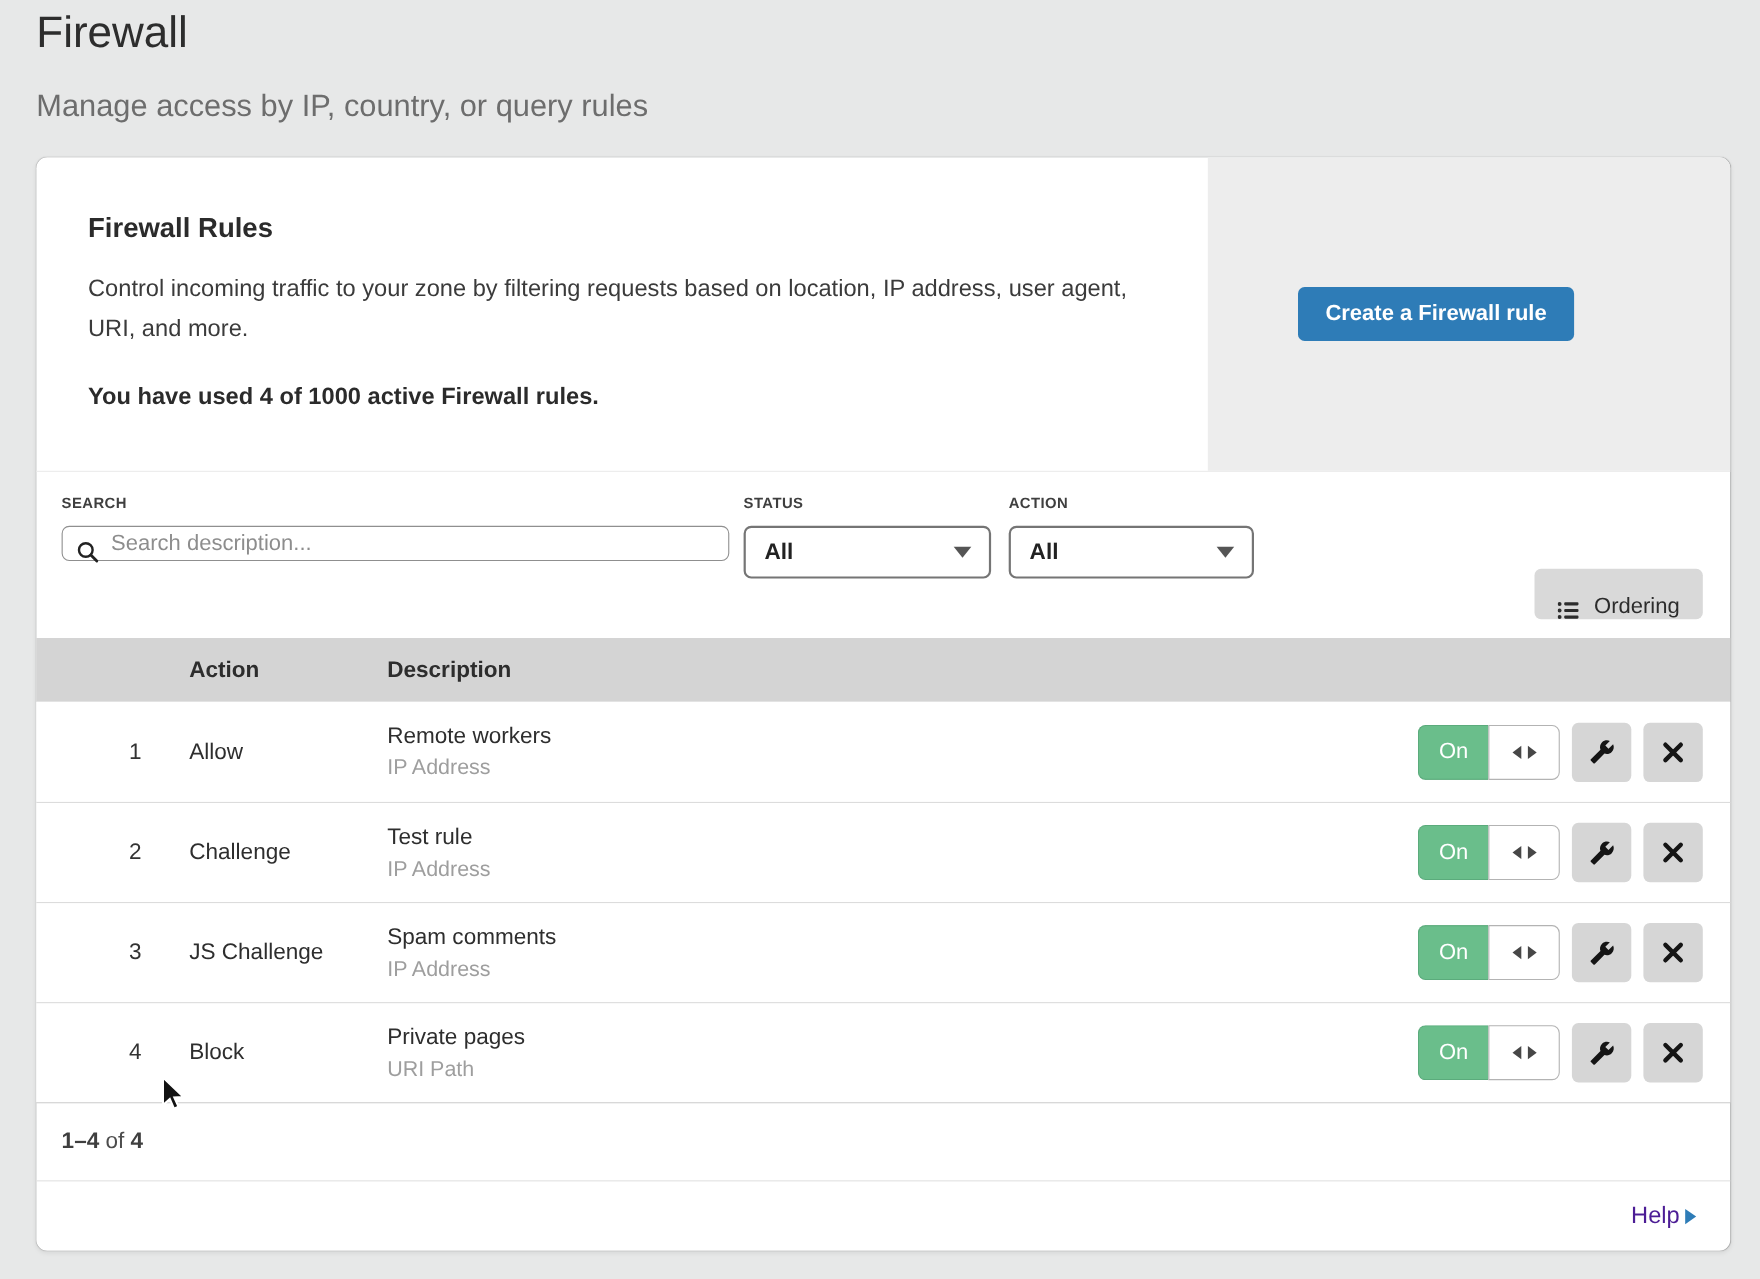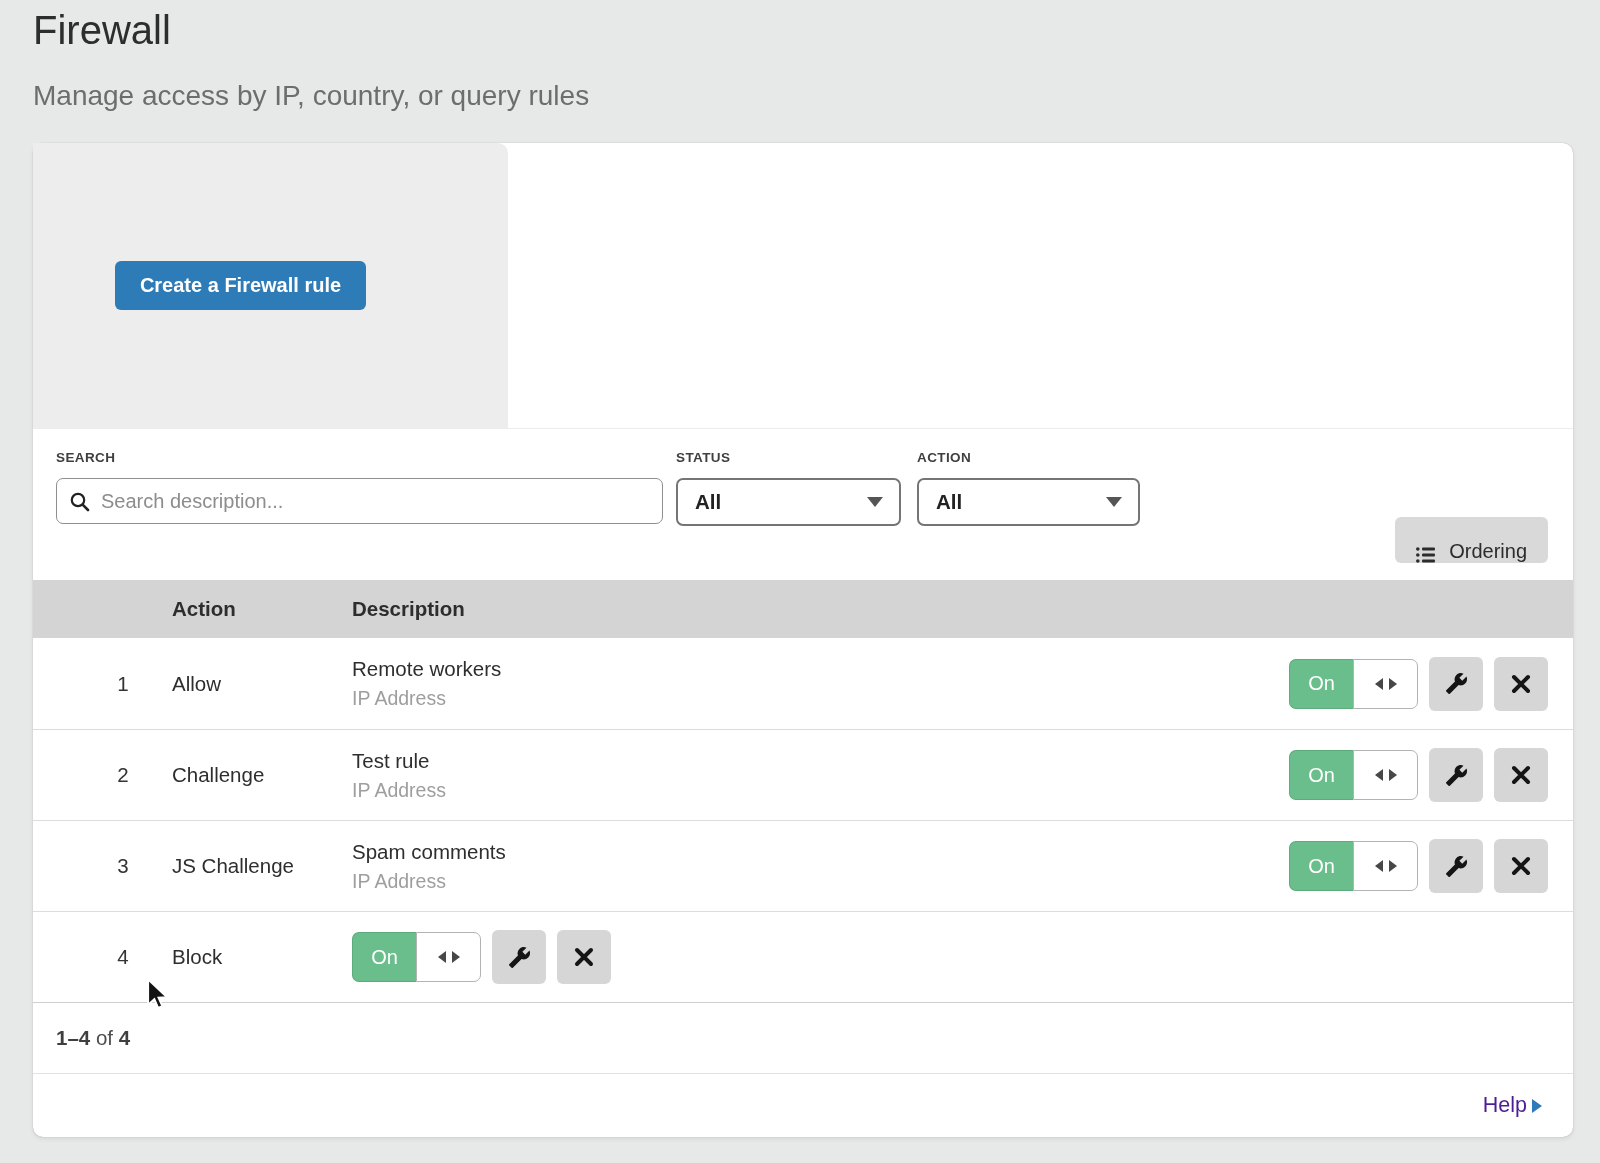--- a/index.html
+++ b/index.html
@@ -53,21 +53,21 @@
   
   .filter-row { position: relative; height: 152px; border-top: 1px solid #ececec; padding-left: 10px; }
   .filter-group { position: absolute; top: 21px; display: flex; flex-direction: column; }
   .filter-label {
     font-size: 13.5px; font-weight: 700; letter-spacing: .4px;
     color: #3f3f3f; margin-bottom: 13px;
   }
   .fg-search { left: 23px; width: 607px; }
   .search-box { position: relative; height: 48px; }
   .search-box input {
-    width: 100%; height: 46px;
+    width: 100%; height: 32px;
     border: 1.5px solid #8f8f8f; border-radius: 7px;
     padding: 0 14px 0 44px;
     font-size: 20px; font-family: inherit; color: #2b2b2b; background: #fff;
     outline: none;
   }
   .search-box input::placeholder { color: #8d8d8d; }
   .search-icon { position: absolute; left: 13px; top: 13px; pointer-events: none; }
   .fg-status { left: 643px; width: 225px; }
   .fg-action { left: 884px; width: 223px; }
   .select-box {
@@ -167,20 +167,25 @@
 </style>
 </head>
 <body>
 
 <h1 class="page-title">Firewall</h1>
 <div class="page-subtitle">Manage access by IP, country, or query rules</div>
 
 <div class="card">
 
   <div class="card-header">
+    <div class="card-header-left">
+      <h2 class="card-heading">Firewall Rules</h2>
+      <p class="card-desc">Control incoming traffic to your zone by filtering requests based on location, IP address, user agent, URI, and more.</p>
+      <p class="card-usage">You have used 4 of 1000 active Firewall rules.</p>
+    </div>
     <div class="card-side-panel">
       <button class="create-btn">Create a Firewall rule</button>
     </div>
   </div>
 
   <div class="filter-row">
     <div class="filter-group fg-search">
       <span class="filter-label">SEARCH</span>
       <div class="search-box">
         <span class="search-icon">
@@ -328,20 +333,24 @@
               <path d="M3 3 L17 17 M17 3 L3 17" stroke="#151515" stroke-width="4" stroke-linecap="round"></path>
             </svg>
         </span>
       </button>
     </div>
   </div>
 
   <div class="rule-row">
     <span class="rule-number">4</span>
     <span class="rule-action">Block</span>
+    <div>
+      <div class="rule-desc-title">Private pages</div>
+      <div class="rule-desc-sub">URI Path</div>
+    </div>
     <div class="rule-controls">
       <div class="toggle">
         <span class="toggle-on">On</span>
         <span class="toggle-handle">
           <span class="arrow-left"></span>
           <span class="arrow-right"></span>
         </span>
       </div>
       <button class="icon-btn">
         <span style="display:flex;">

